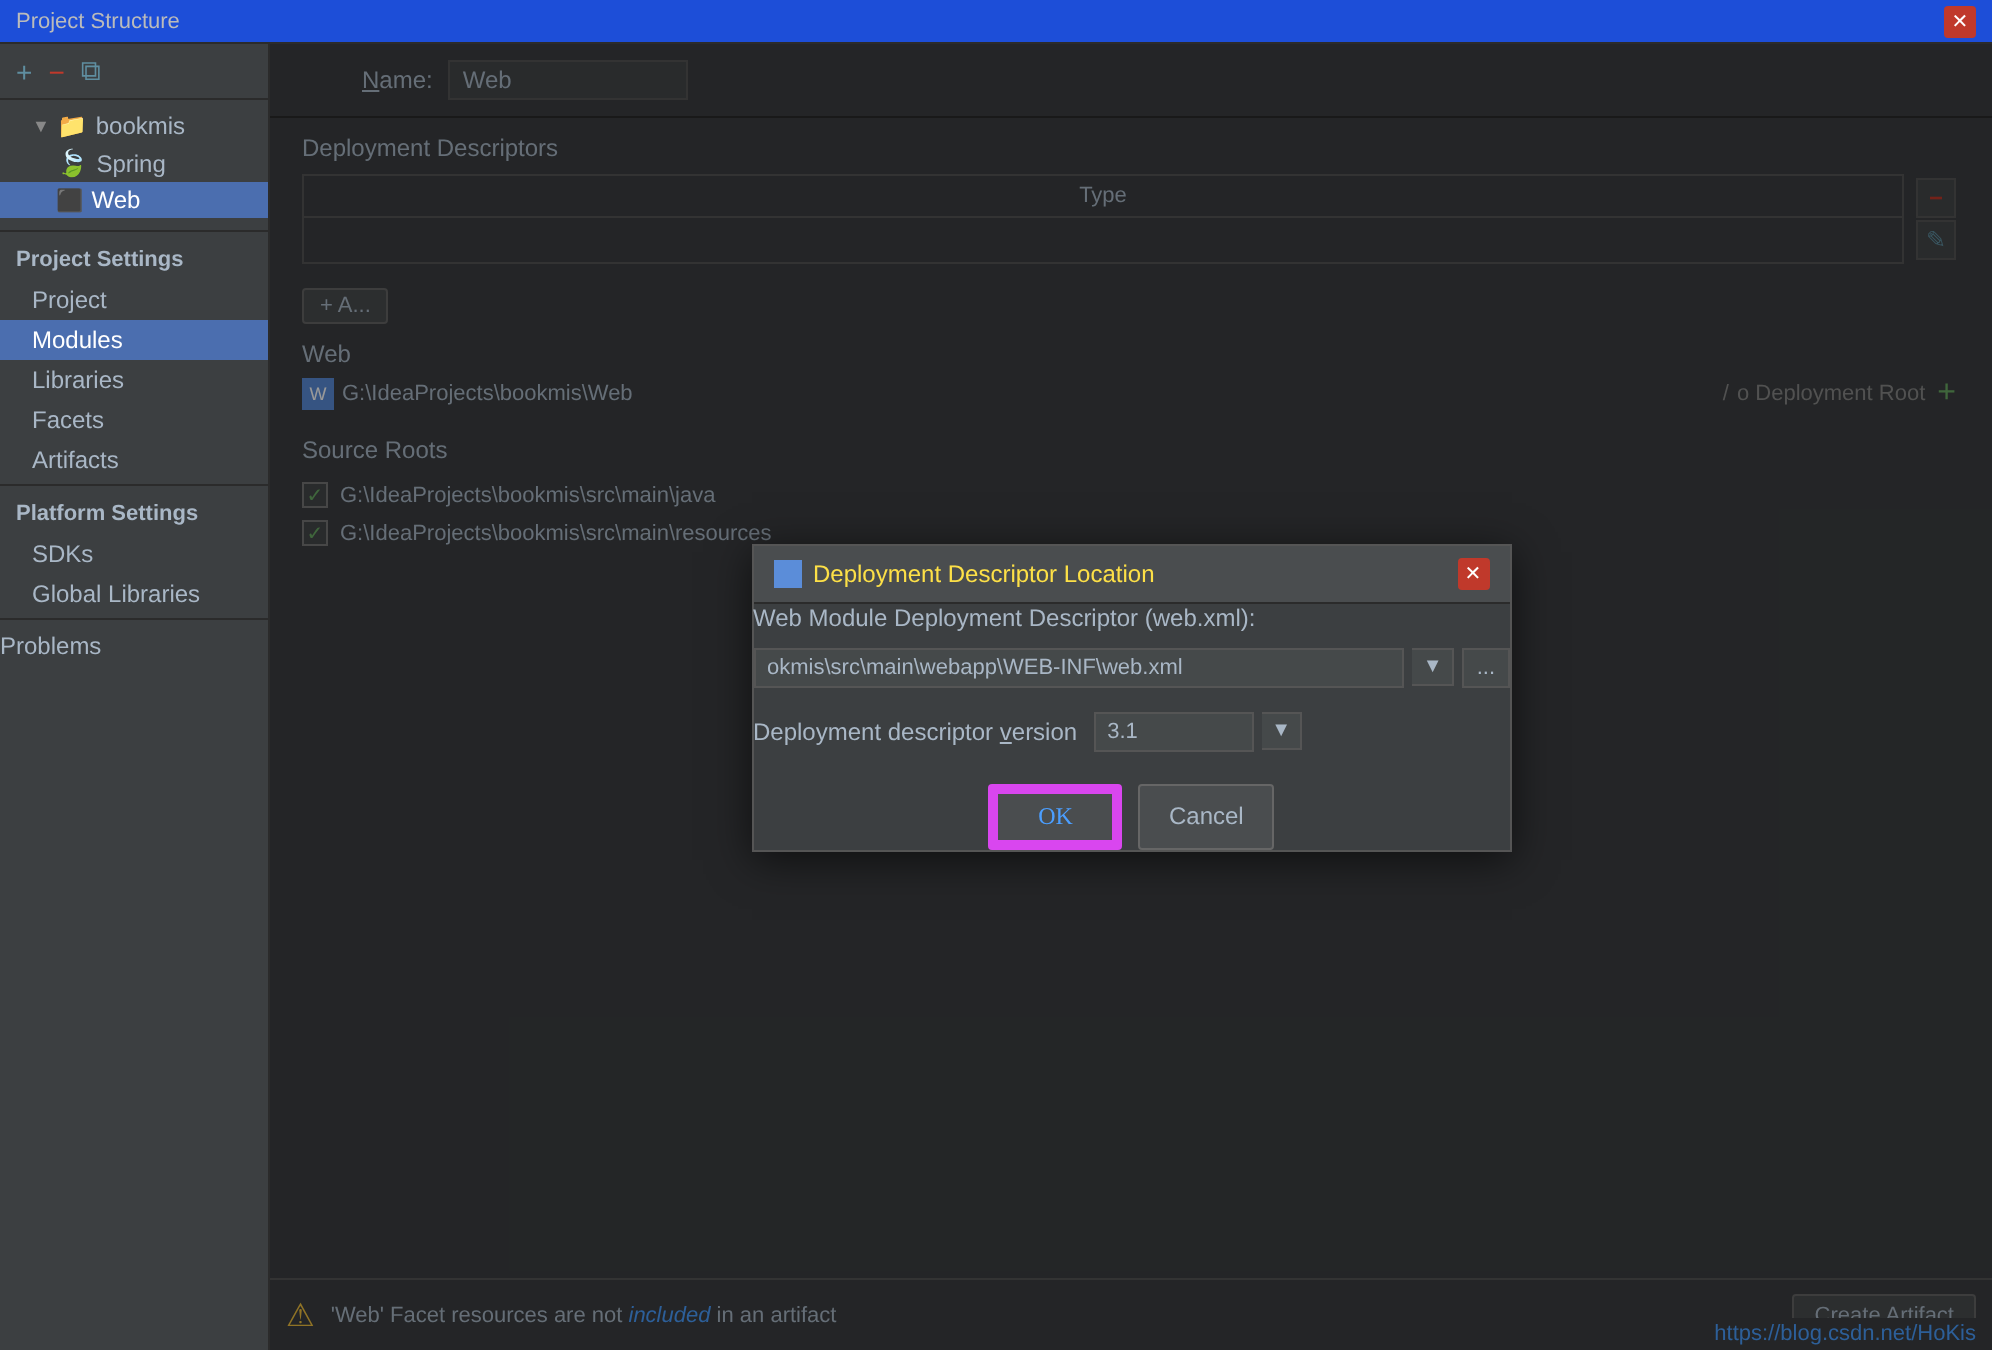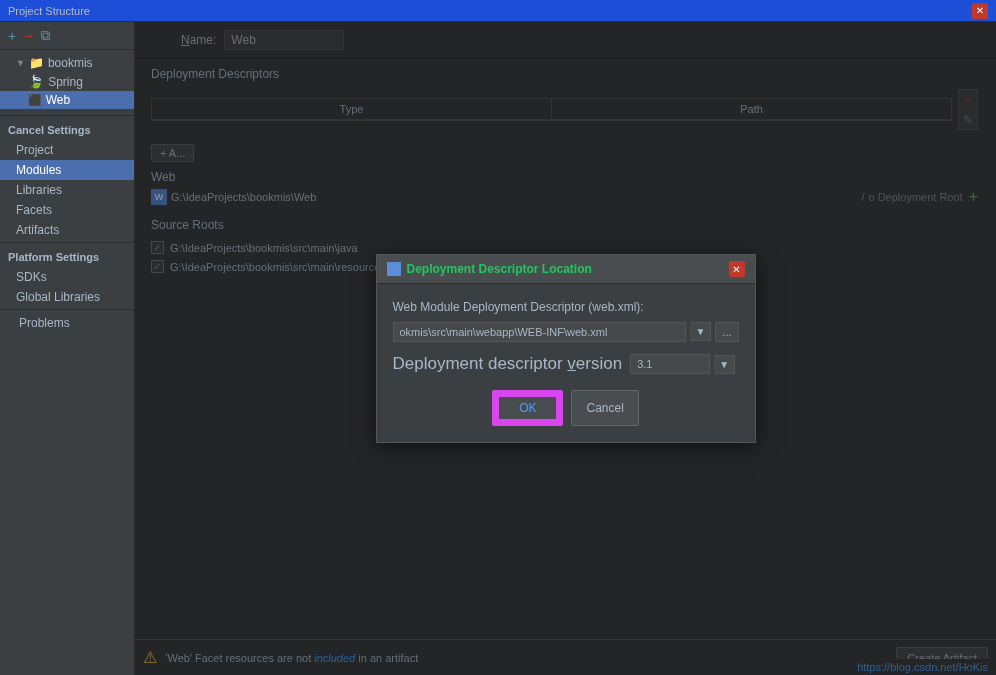--- a/index.html
+++ b/index.html
@@ -306,39 +306,38 @@
       border-bottom: 1px solid #2b2b2b;
     }
     .dialog-title-icon {
       width: 14px;
       height: 14px;
       background: #5b8dd9;
       display: inline-block;
       margin-right: 6px;
     }
     .dialog-title-text {
-      color: #22c55e;
-      font-size: 12px;
-      font-weight: bold;
+      color: #fde047;
+      font-size: 12px;
+      font-weight: normal;
     }
     .dialog-close-btn {
       width: 16px;
       height: 16px;
       background: #c0392b;
       border-radius: 2px;
       display: flex;
       align-items: center;
       justify-content: center;
       color: white;
       font-size: 10px;
       cursor: pointer;
       border: none;
     }
     .dialog-content {
-      padding: 16px;
     }
     .dialog-label {
       color: #a9b7c6;
       font-size: 12px;
       margin-bottom: 8px;
       display: block;
     }
     .dialog-dropdown-row {
       display: flex;
       align-items: flex-start;
@@ -373,21 +372,21 @@
       cursor: pointer;
     }
     .dialog-version-row {
       display: flex;
       align-items: center;
       gap: 8px;
       margin-bottom: 16px;
     }
     .version-label {
       color: #a9b7c6;
-      font-size: 17px;
+      font-size: 12px;
     }
     .version-label u { text-decoration: underline; }
     .version-select-row {
       display: flex;
       align-items: center;
       gap: 4px;
       flex: 1;
     }
     .version-select {
       background: #45494a;
@@ -398,41 +397,42 @@
       width: 80px;
       appearance: none;
     }
     .dialog-buttons {
       display: flex;
       justify-content: center;
       gap: 8px;
     }
     .btn-ok {
       background: #4a4d4f;
-      border: 7px solid #d946ef;
+      border: 5px solid #d946ef;
       color: #4b9eff;
       padding: 4px 20px;
       font-size: 12px;
       cursor: pointer;
       border-radius: 2px;
+      font-family: Liberation Serif, serif;
     }
     .btn-cancel {
       background: #4a4d4f;
       border: 1px solid #666;
       color: #a9b7c6;
       padding: 4px 14px;
       font-size: 12px;
       cursor: pointer;
       border-radius: 2px;
     }
 
     .problems-item {
       color: #a9b7c6;
       font-size: 12px;
-      padding: 4px 19px;
+      padding: 4px 0;
       cursor: pointer;
     }
 
     .right-side-buttons {
       display: flex;
       flex-direction: column;
       padding: 2px;
       gap: 1px;
     }
     .right-side-btn {
@@ -477,21 +477,21 @@
         <span>Spring</span>
       </div>
       <div class="tree-item level2 selected">
         <span style="color:#5b8dd9; font-size:11px;">⬛</span>
         <span>Web</span>
       </div>
     </div>
 
     <div class="sidebar-divider"></div>
 
-    <div class="sidebar-section-header">Cancel Settings</div>
+    <div class="sidebar-section-header">Project Settings</div>
     <div class="sidebar-item">
       <span>Project</span>
     </div>
     <div class="sidebar-item active">
       <span>Modules</span>
     </div>
     <div class="sidebar-item">
       <span>Libraries</span>
     </div>
     <div class="sidebar-item">
@@ -518,25 +518,24 @@
 
   <div class="content-area">
 
     <div class="content-header">
       <span class="name-label"><u>N</u>ame:</span>
       <input class="name-input" type="text" value="Web" style="">
     </div>
 
     <div class="section">
       <div class="section-title">Deployment Descriptors</div>
-      <div style="display:flex; gap:4px;align-items:center;">
+      <div style="display:flex; gap:4px;">
         <div style="flex:1; border:1px solid #555;">
           <div class="table-header">
             <div class="table-header-cell">Type</div>
-            <div class="table-header-cell">Path</div>
           </div>
         </div>
         <div class="right-side-buttons">
           <div class="right-side-btn" style="color:#c0392b; font-weight:bold;">−</div>
           <div class="right-side-btn" style="color:#5f8ea0;">✎</div>
         </div>
       </div>
     </div>
 
     <div style="padding: 4px 16px; display:flex; align-items:center; gap:4px;">

